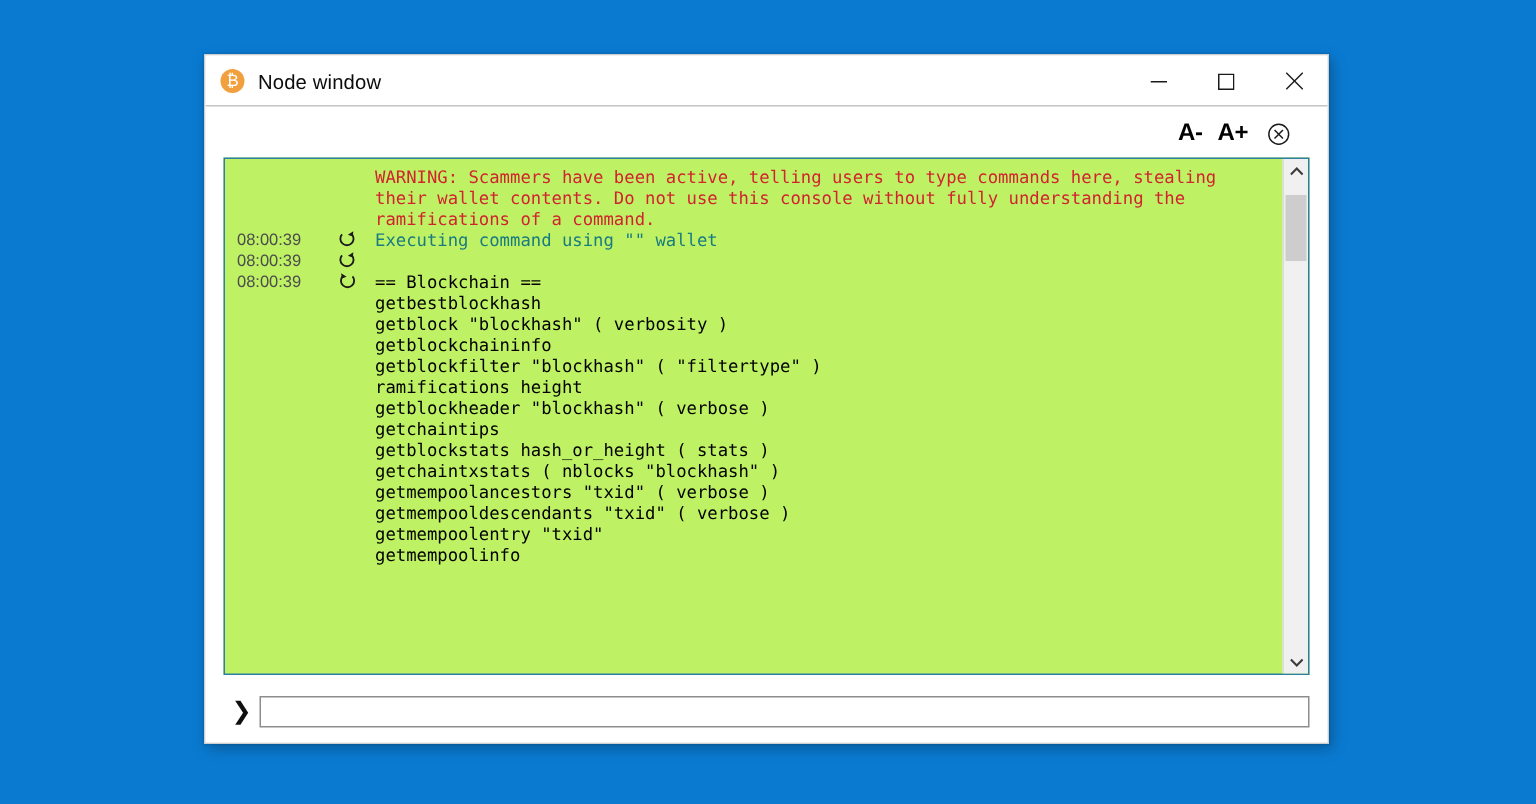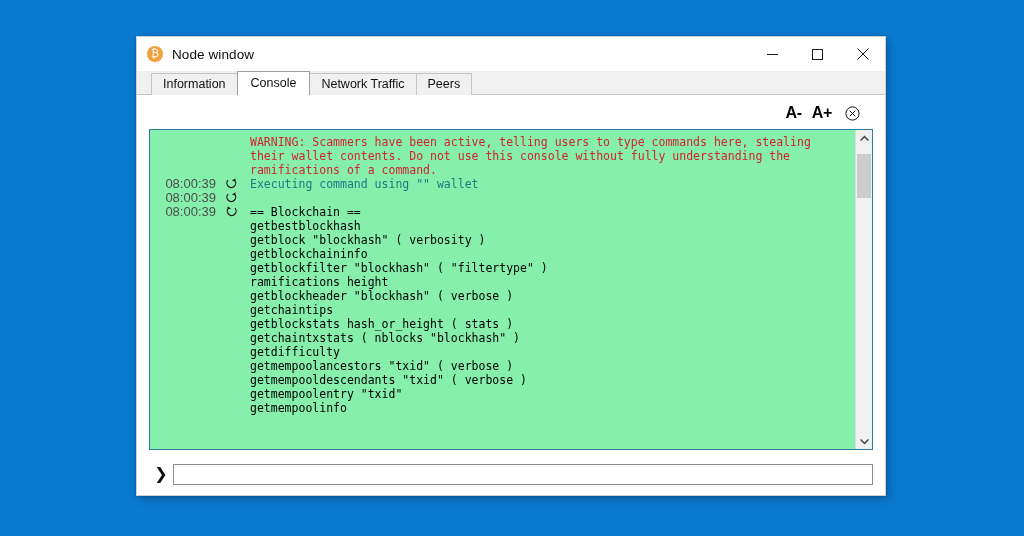--- a/index.html
+++ b/index.html
@@ -172,21 +172,21 @@
     cursor: default;
     display: flex;
     align-items: center;
     justify-content: center;
   }
 
   
   #console-output {
     flex: 1 1 auto;
     border: 1px solid #2d7ea0;
-    background: #86efac;
+    background: #bef264;
     position: relative;
     overflow: hidden;
     display: flex;
     margin-bottom: 13px;
   }
   #console-lines {
     flex: 1 1 auto;
     overflow: hidden;
     padding: 5px 0 0 0;
     position: relative;
@@ -195,26 +195,26 @@
     display: flex;
     align-items: flex-start;
     font-family: "DejaVu Sans Mono", monospace;
     font-size: 11.5px;
     line-height: 14px;
     white-space: pre;
   }
   .ts {
     width: 66px;
     flex: 0 0 66px;
-    text-align: right;
+    text-align: left;
     padding-left: 8px;
     box-sizing: border-box;
     color: #4d4d4d;
     font-family: "Liberation Sans", sans-serif;
-    font-size: 13px;
+    font-size: 11px;
     line-height: 14px;
   }
   .dir {
     width: 30px;
     flex: 0 0 30px;
     text-align: center;
     color: #1a1a1a;
     line-height: 14px;
   }
   .dir svg { vertical-align: -2px; }
@@ -311,26 +311,20 @@
         </button>
         <button class="wc-btn">
           <svg width="12" height="12" viewBox="0 0 12 12">
             <line x1="0.5" y1="0.5" x2="11.5" y2="11.5" stroke="#1a1a1a" stroke-width="1"></line>
             <line x1="11.5" y1="0.5" x2="0.5" y2="11.5" stroke="#1a1a1a" stroke-width="1"></line>
           </svg>
         </button>
       </div>
     </div>
 
-    <div id="tabstrip">
-      <div class="tab">Information</div>
-      <div class="tab active">Console</div>
-      <div class="tab">Network Traffic</div>
-      <div class="tab">Peers</div>
-    </div>
 
     <div id="page">
 
       <div id="console-toolbar">
         <button class="fontbtn">A-</button>
         <button class="fontbtn">A+</button>
         <button id="clear-button">
           <svg width="15" height="15" viewBox="0 0 15 15">
             <circle cx="7.5" cy="7.5" r="6.6" fill="none" stroke="#1a1a1a" stroke-width="1"></circle>
             <line x1="4.7" y1="4.7" x2="10.3" y2="10.3" stroke="#1a1a1a" stroke-width="1"></line>
@@ -356,21 +350,20 @@
                 </svg></div><div class="msg out">== Blockchain ==</div></div>
             <div class="line"><div class="ts"></div><div class="dir"></div><div class="msg out">getbestblockhash</div></div>
             <div class="line"><div class="ts"></div><div class="dir"></div><div class="msg out">getblock "blockhash" ( verbosity )</div></div>
             <div class="line"><div class="ts"></div><div class="dir"></div><div class="msg out">getblockchaininfo</div></div>
             <div class="line"><div class="ts"></div><div class="dir"></div><div class="msg out">getblockfilter "blockhash" ( "filtertype" )</div></div>
             <div class="line"><div class="ts"></div><div class="dir"></div><div class="msg out">ramifications height</div></div>
             <div class="line"><div class="ts"></div><div class="dir"></div><div class="msg out">getblockheader "blockhash" ( verbose )</div></div>
             <div class="line"><div class="ts"></div><div class="dir"></div><div class="msg out">getchaintips</div></div>
             <div class="line"><div class="ts"></div><div class="dir"></div><div class="msg out">getblockstats hash_or_height ( stats )</div></div>
             <div class="line"><div class="ts"></div><div class="dir"></div><div class="msg out">getchaintxstats ( nblocks "blockhash" )</div></div>
-            <div class="line"><div class="ts"></div><div class="dir"></div><div class="msg out">getdifficulty</div></div>
             <div class="line"><div class="ts"></div><div class="dir"></div><div class="msg out">getmempoolancestors "txid" ( verbose )</div></div>
             <div class="line"><div class="ts"></div><div class="dir"></div><div class="msg out">getmempooldescendants "txid" ( verbose )</div></div>
             <div class="line"><div class="ts"></div><div class="dir"></div><div class="msg out">getmempoolentry "txid"</div></div>
             <div class="line"><div class="ts"></div><div class="dir"></div><div class="msg out">getmempoolinfo</div></div>
           </div>
 
         <div id="console-scroll">
           <div class="sb-arrow">
             <svg width="9" height="7" viewBox="0 0 9 7">
               <polyline points="0.6,5.4 4.5,1.4 8.4,5.4" fill="none" stroke="#3c3c3c" stroke-width="1.4"></polyline>

